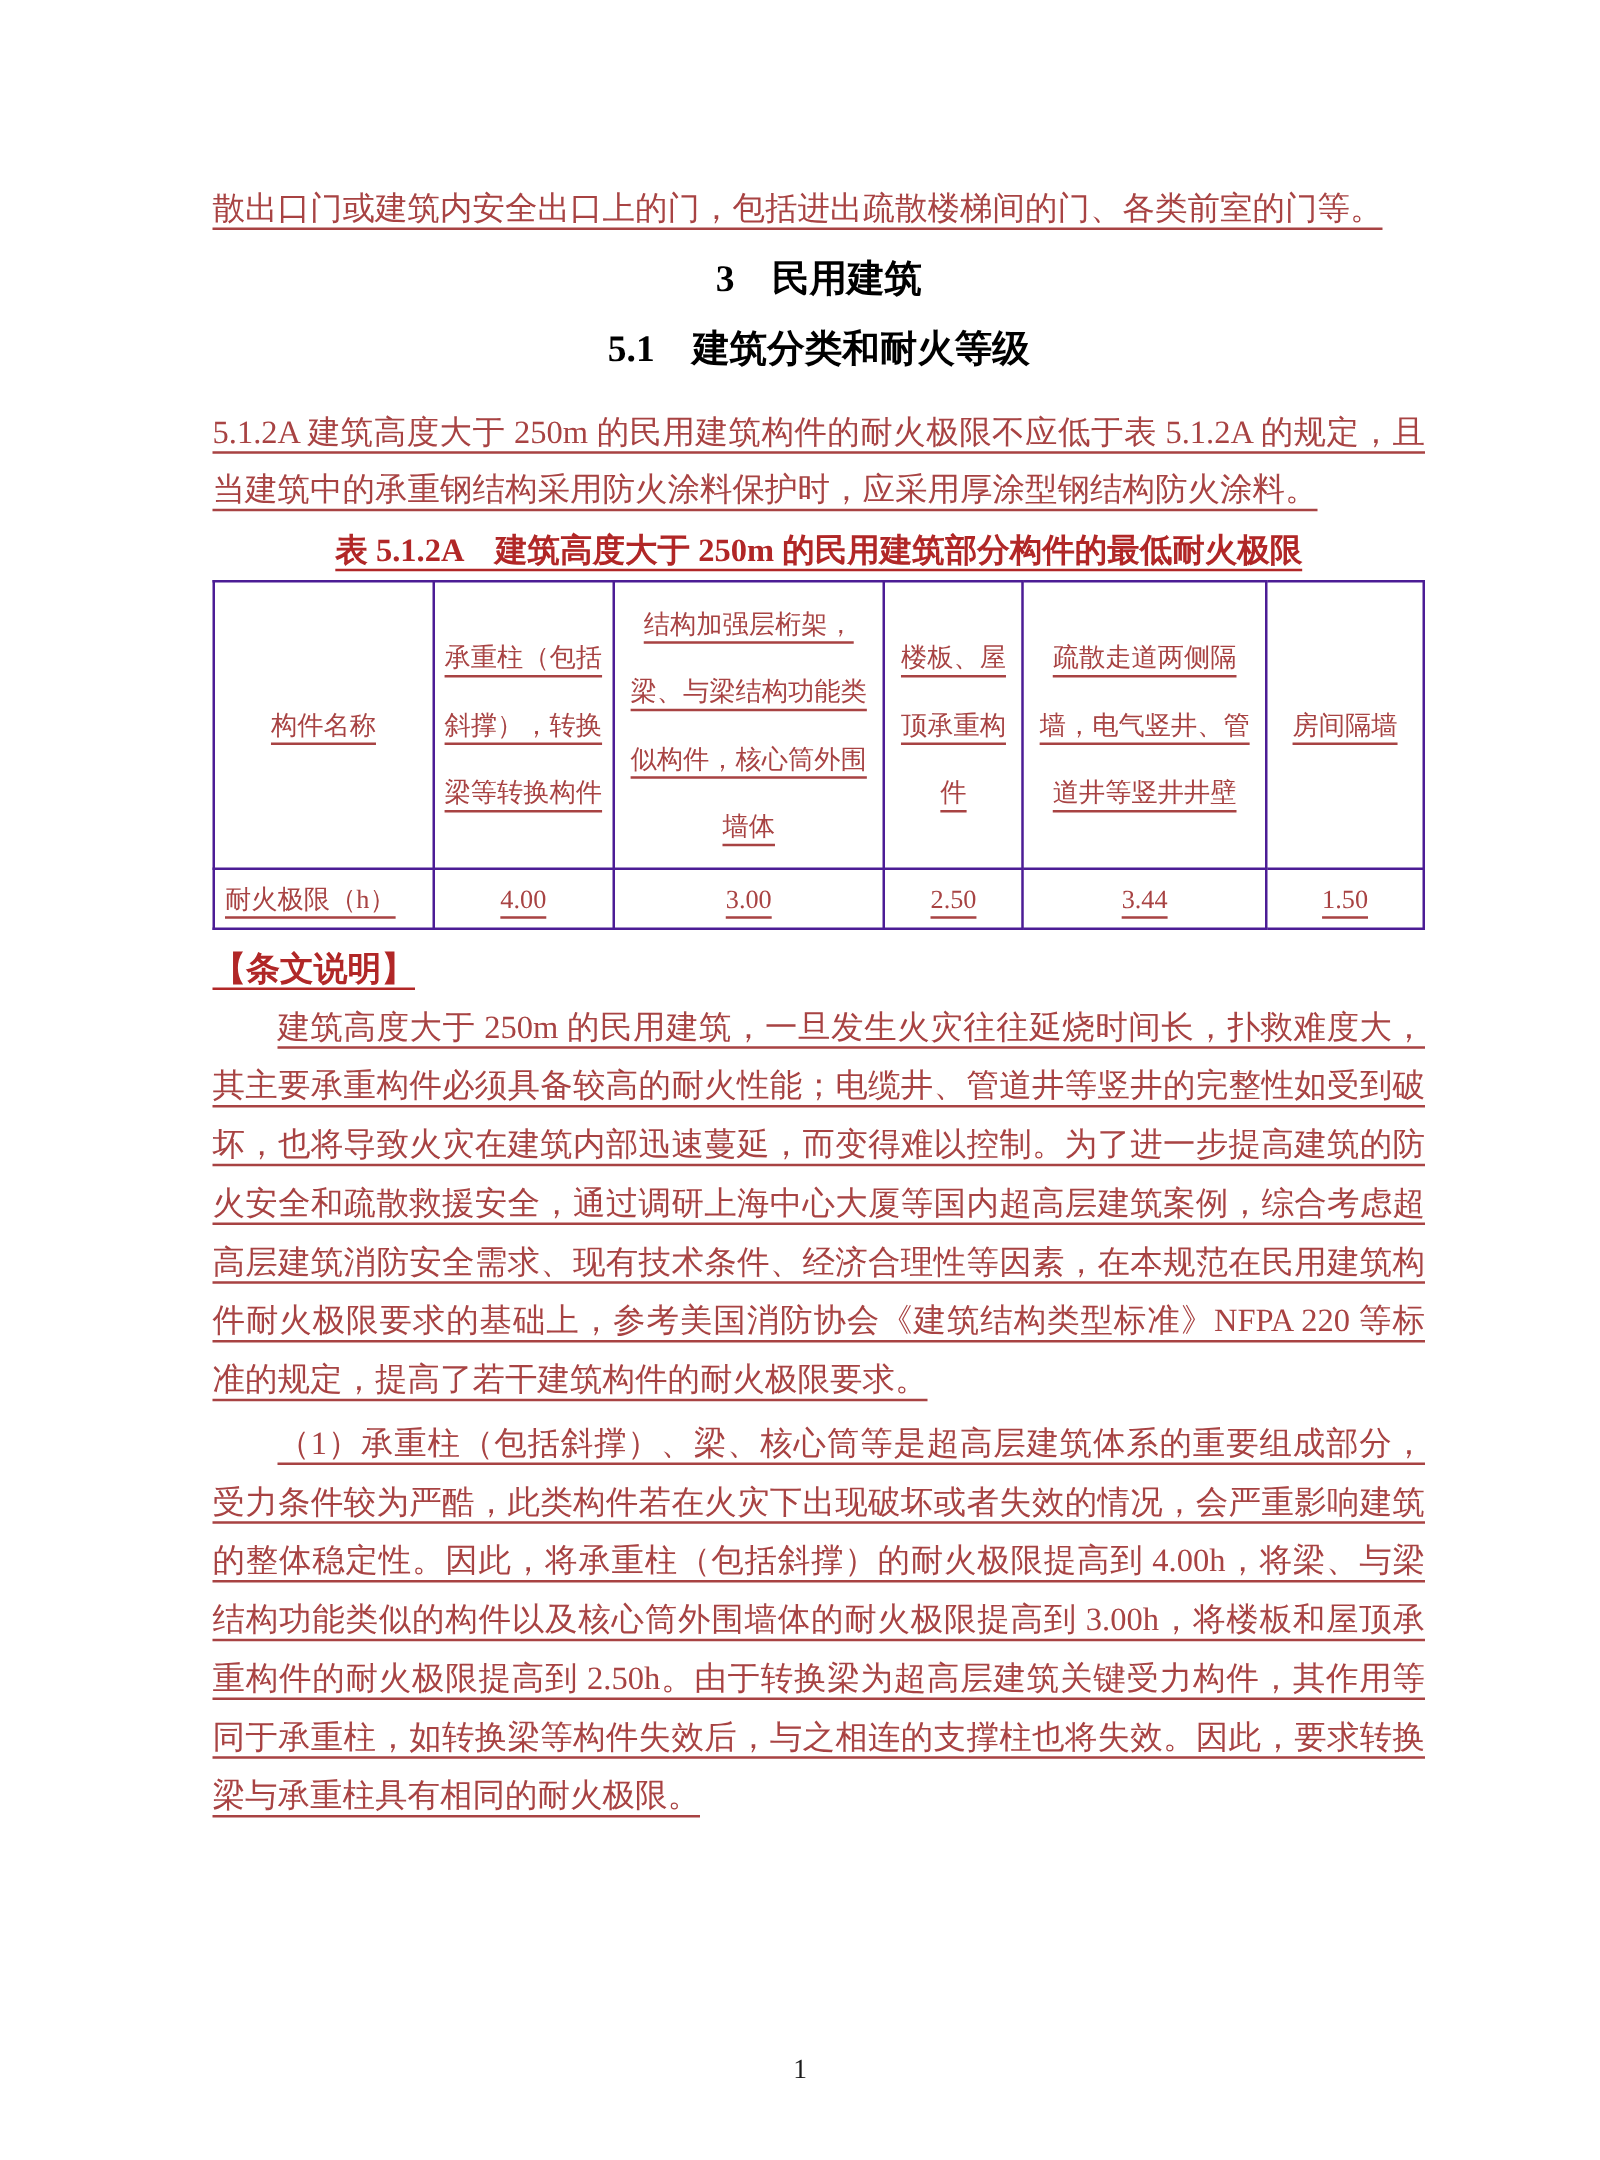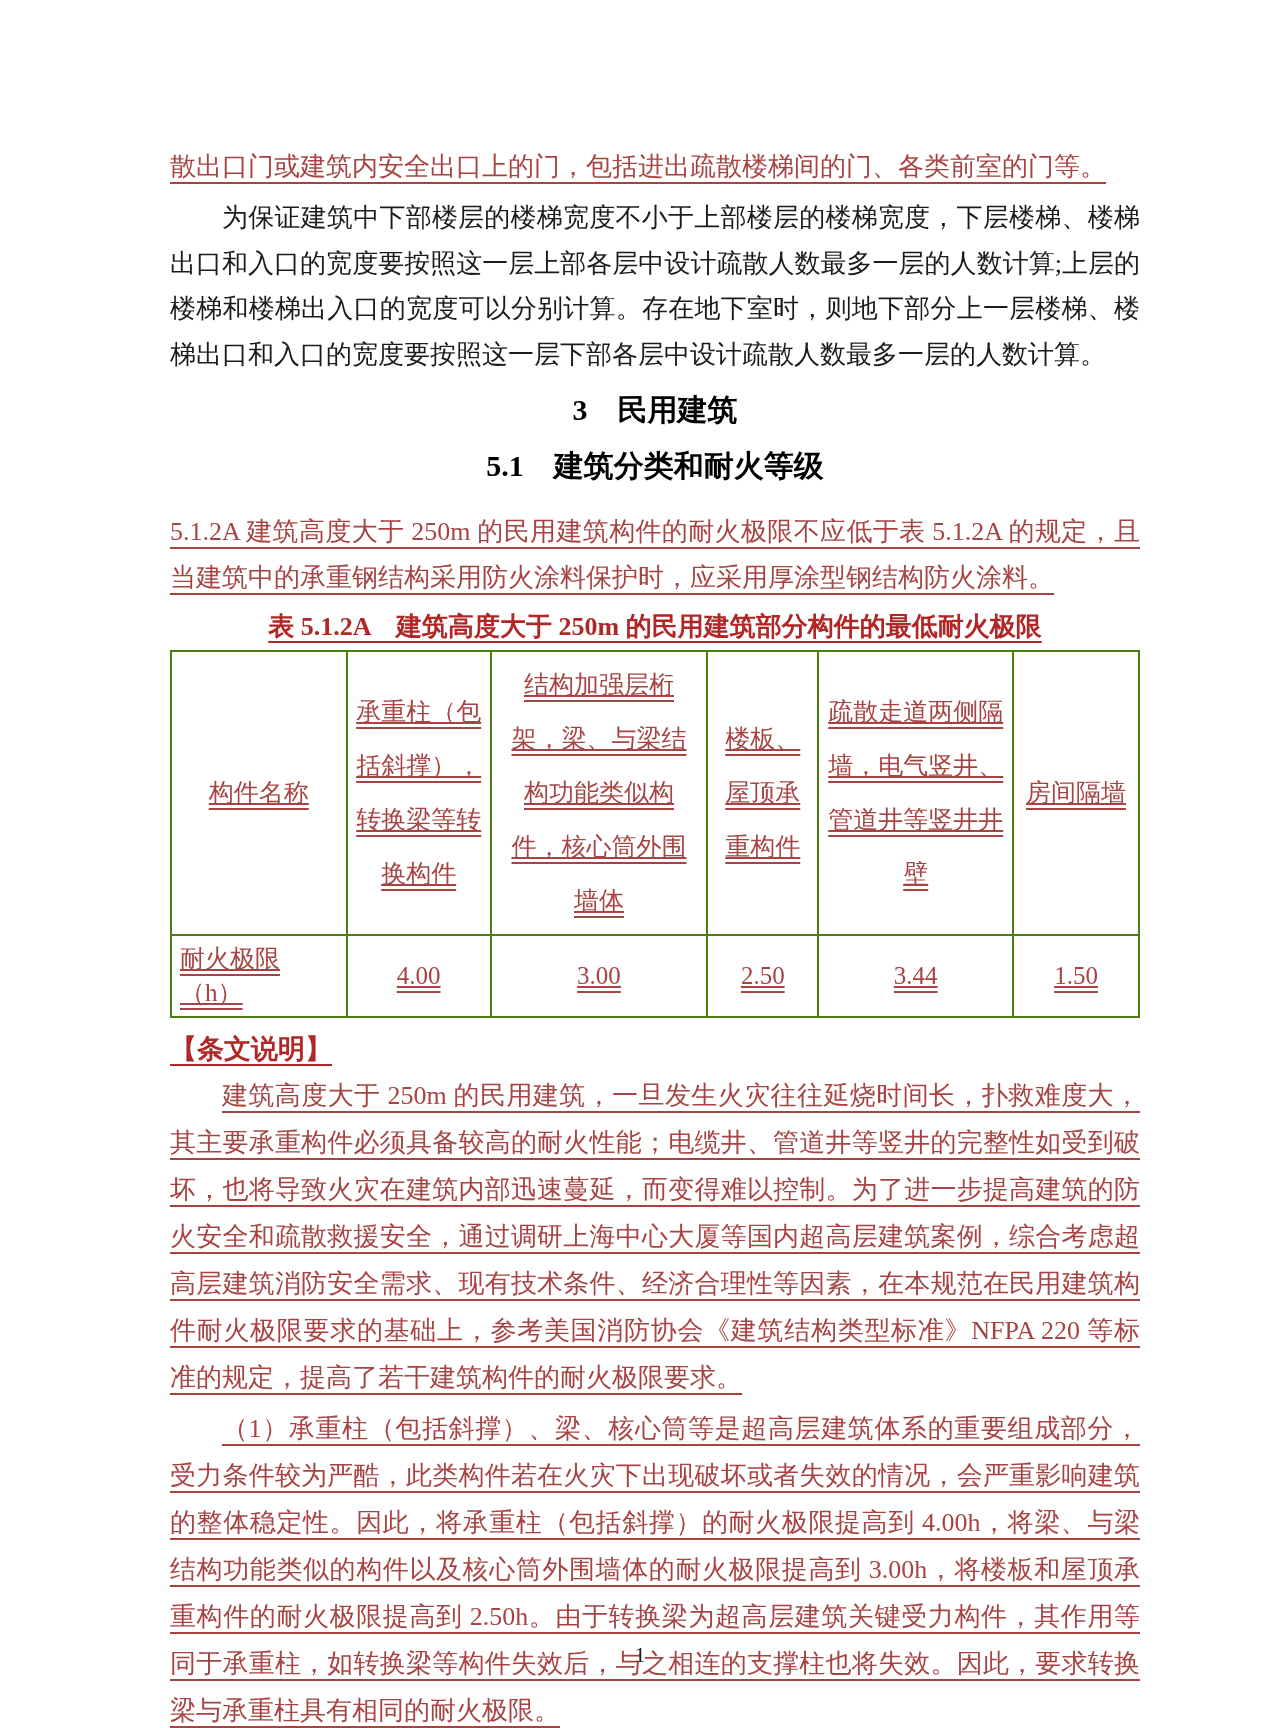--- a/index.html
+++ b/index.html
@@ -72,28 +72,27 @@
     text-decoration-color: var(--red-strong);
     text-underline-offset: 6px;
   }
   table.fire-table {
     width: 100%;
     border-collapse: collapse;
     margin-top: 6px;
     table-layout: fixed;
   }
   table.fire-table td, table.fire-table th {
-    border: 2px solid #4d7c0f;
+    border: 2px solid #4c1d95;
     font-weight: normal;
-    font-size: 25px;
+    font-size: 21px;
     color: var(--red);
     vertical-align: middle;
     text-align: center;
     padding: 6px 8px;
-    text-decoration: underline;
   }
   table.fire-table .cell-red {
     text-decoration: underline;
     text-decoration-color: var(--red);
     text-decoration-thickness: 1.5px;
     text-underline-offset: 7px;
   }
   tr.header-row td { height: 163px; line-height: 54px; }
   tr.data-row td { height: 34px; line-height: 34px; }
   tr.data-row td.row-label { text-align: left; padding-left: 8px; margin-top: 44px; }
@@ -133,21 +132,20 @@
     color: #1b1b1b;
   }
 </style>
 </head>
 <body>
 
 <div class="content">
 
   <p class="carryover red">散出口门或建筑内安全出口上的门，包括进出疏散楼梯间的门、各类前室的门等。</p>
 
-  <p class="body-black">为保证建筑中下部楼层的楼梯宽度不小于上部楼层的楼梯宽度，下层楼梯、楼梯出口和入口的宽度要按照这一层上部各层中设计疏散人数最多一层的人数计算;上层的楼梯和楼梯出入口的宽度可以分别计算。存在地下室时，则地下部分上一层楼梯、楼梯出口和入口的宽度要按照这一层下部各层中设计疏散人数最多一层的人数计算。</p>
 
   <h1>3　民用建筑</h1>
 
   <h2>5.1　建筑分类和耐火等级</h2>
 
   <p class="clause red">5.1.2A 建筑高度大于 250m 的民用建筑构件的耐火极限不应低于表 5.1.2A 的规定，且当建筑中的承重钢结构采用防火涂料保护时，应采用厚涂型钢结构防火涂料。</p>
 
   <div class="table-title">表 5.1.2A　建筑高度大于 250m 的民用建筑部分构件的最低耐火极限</div>
 
   <table class="fire-table">

